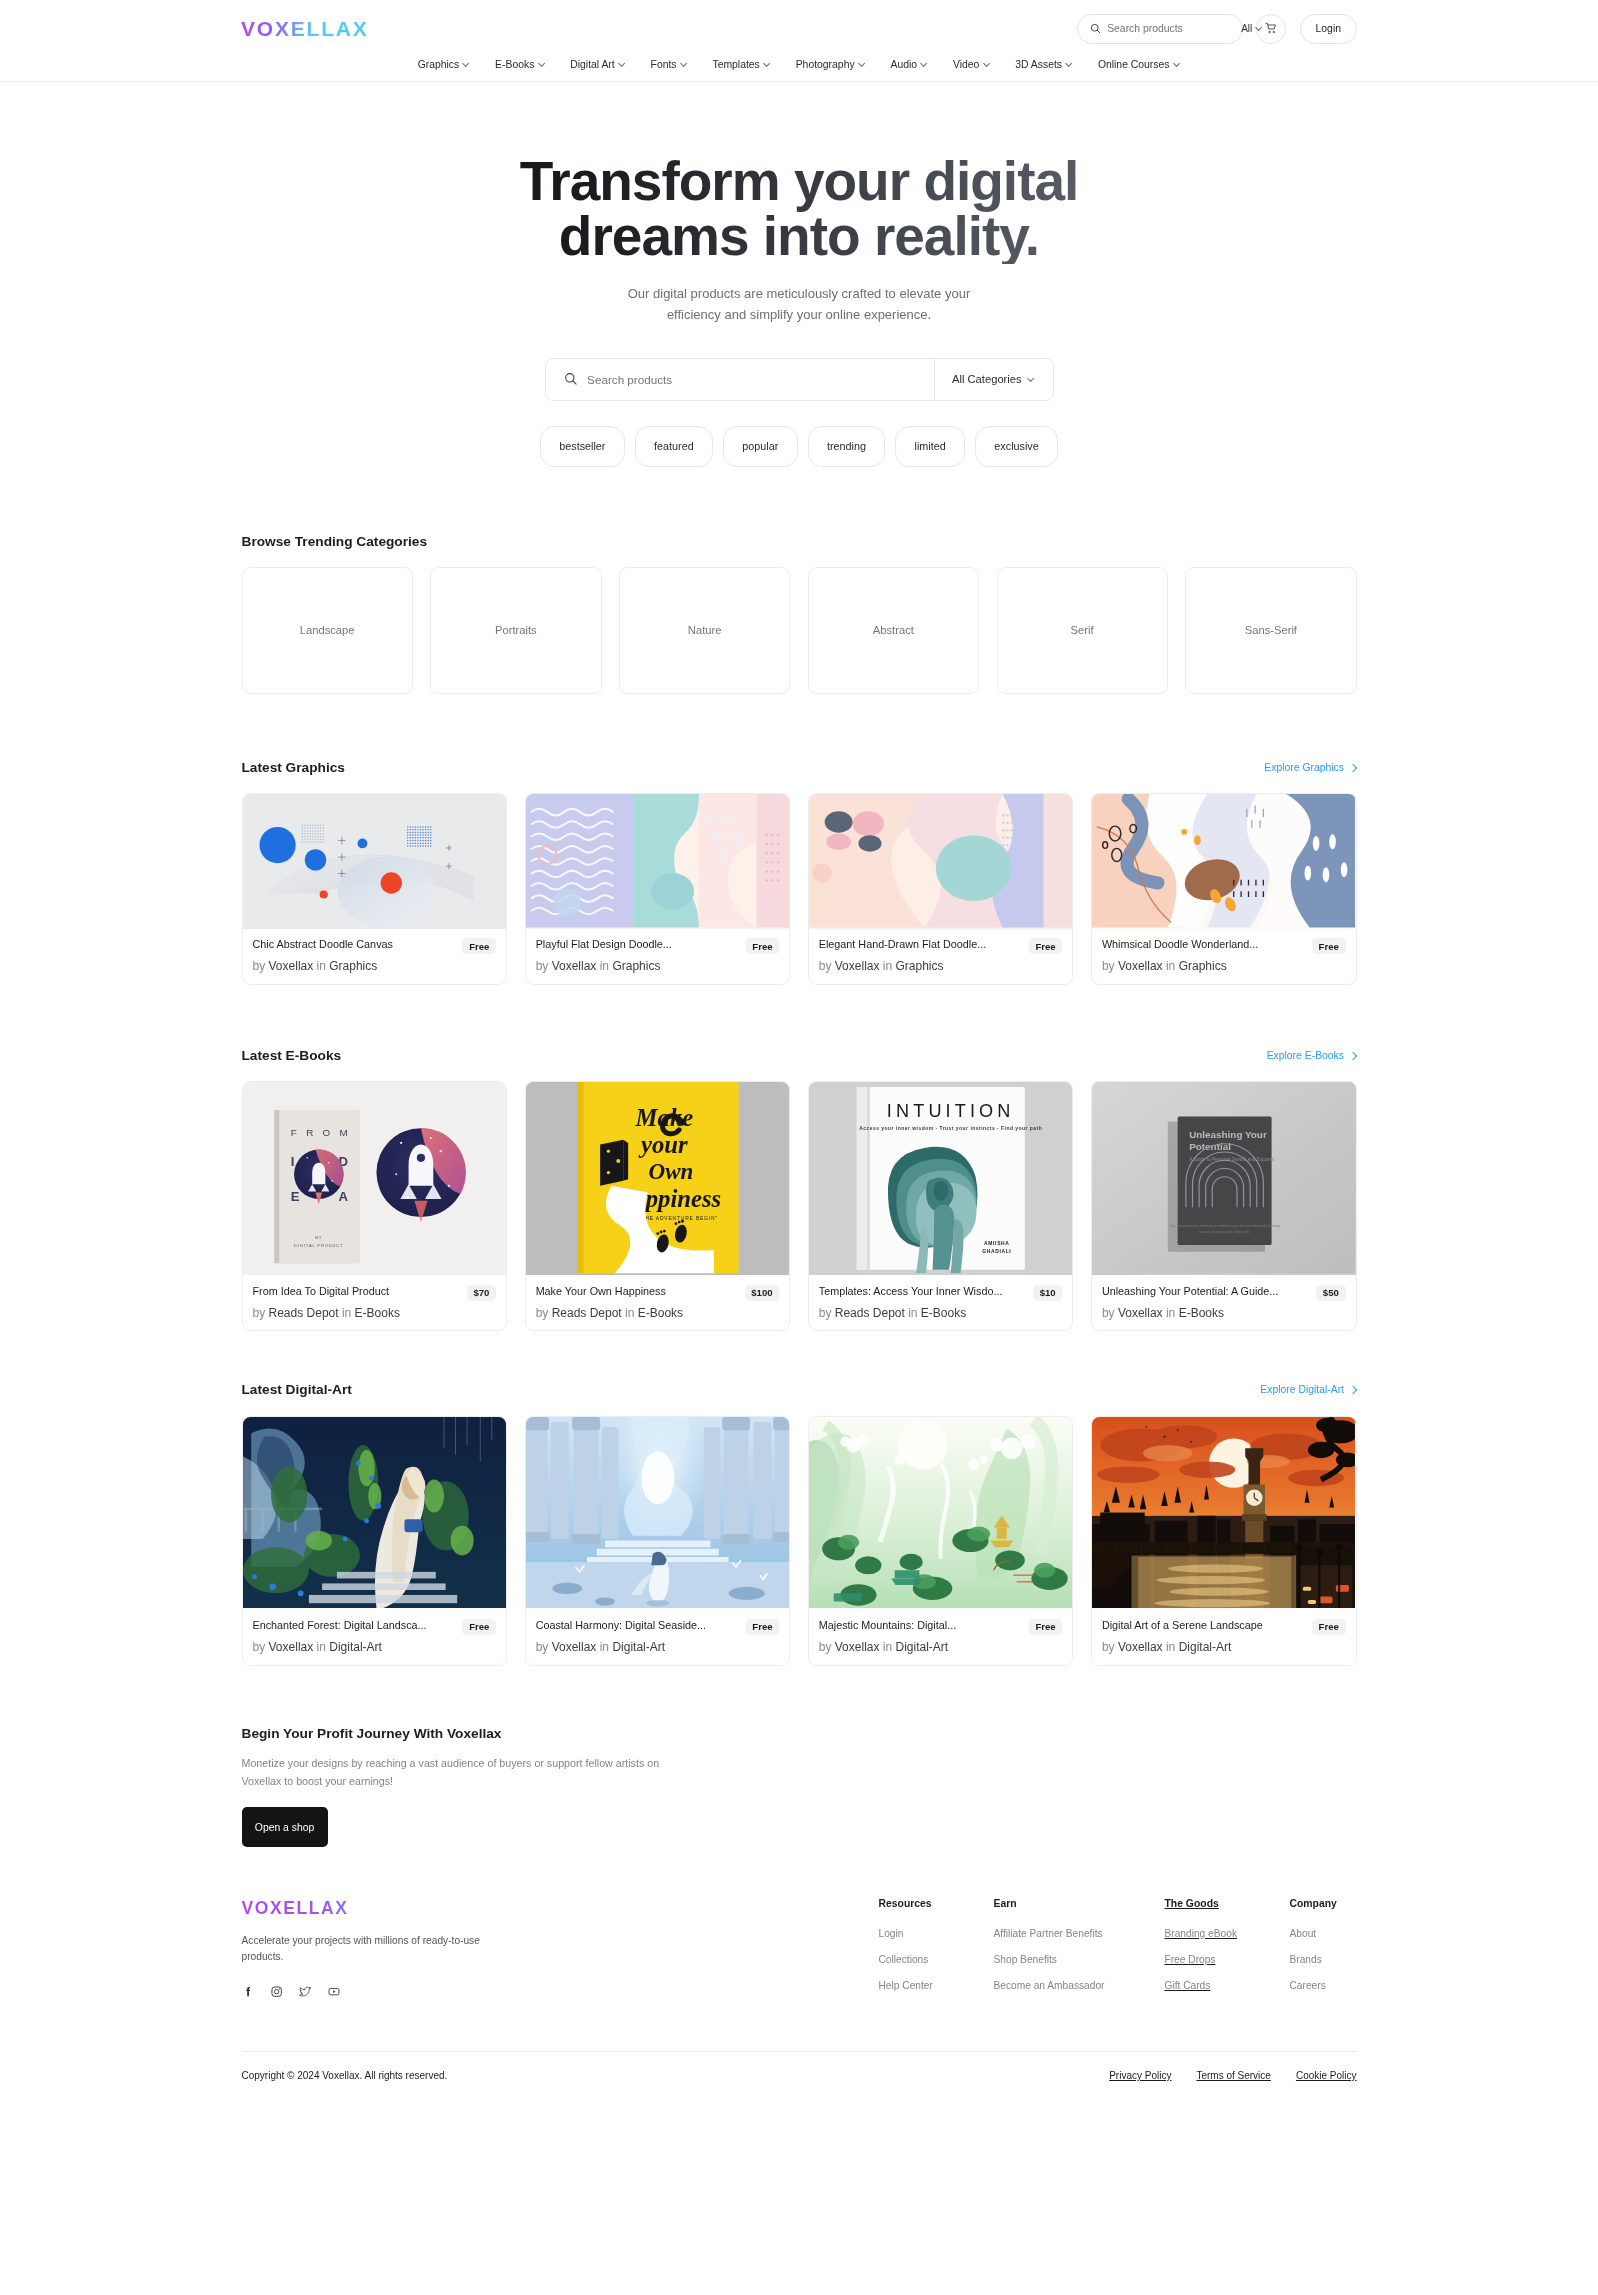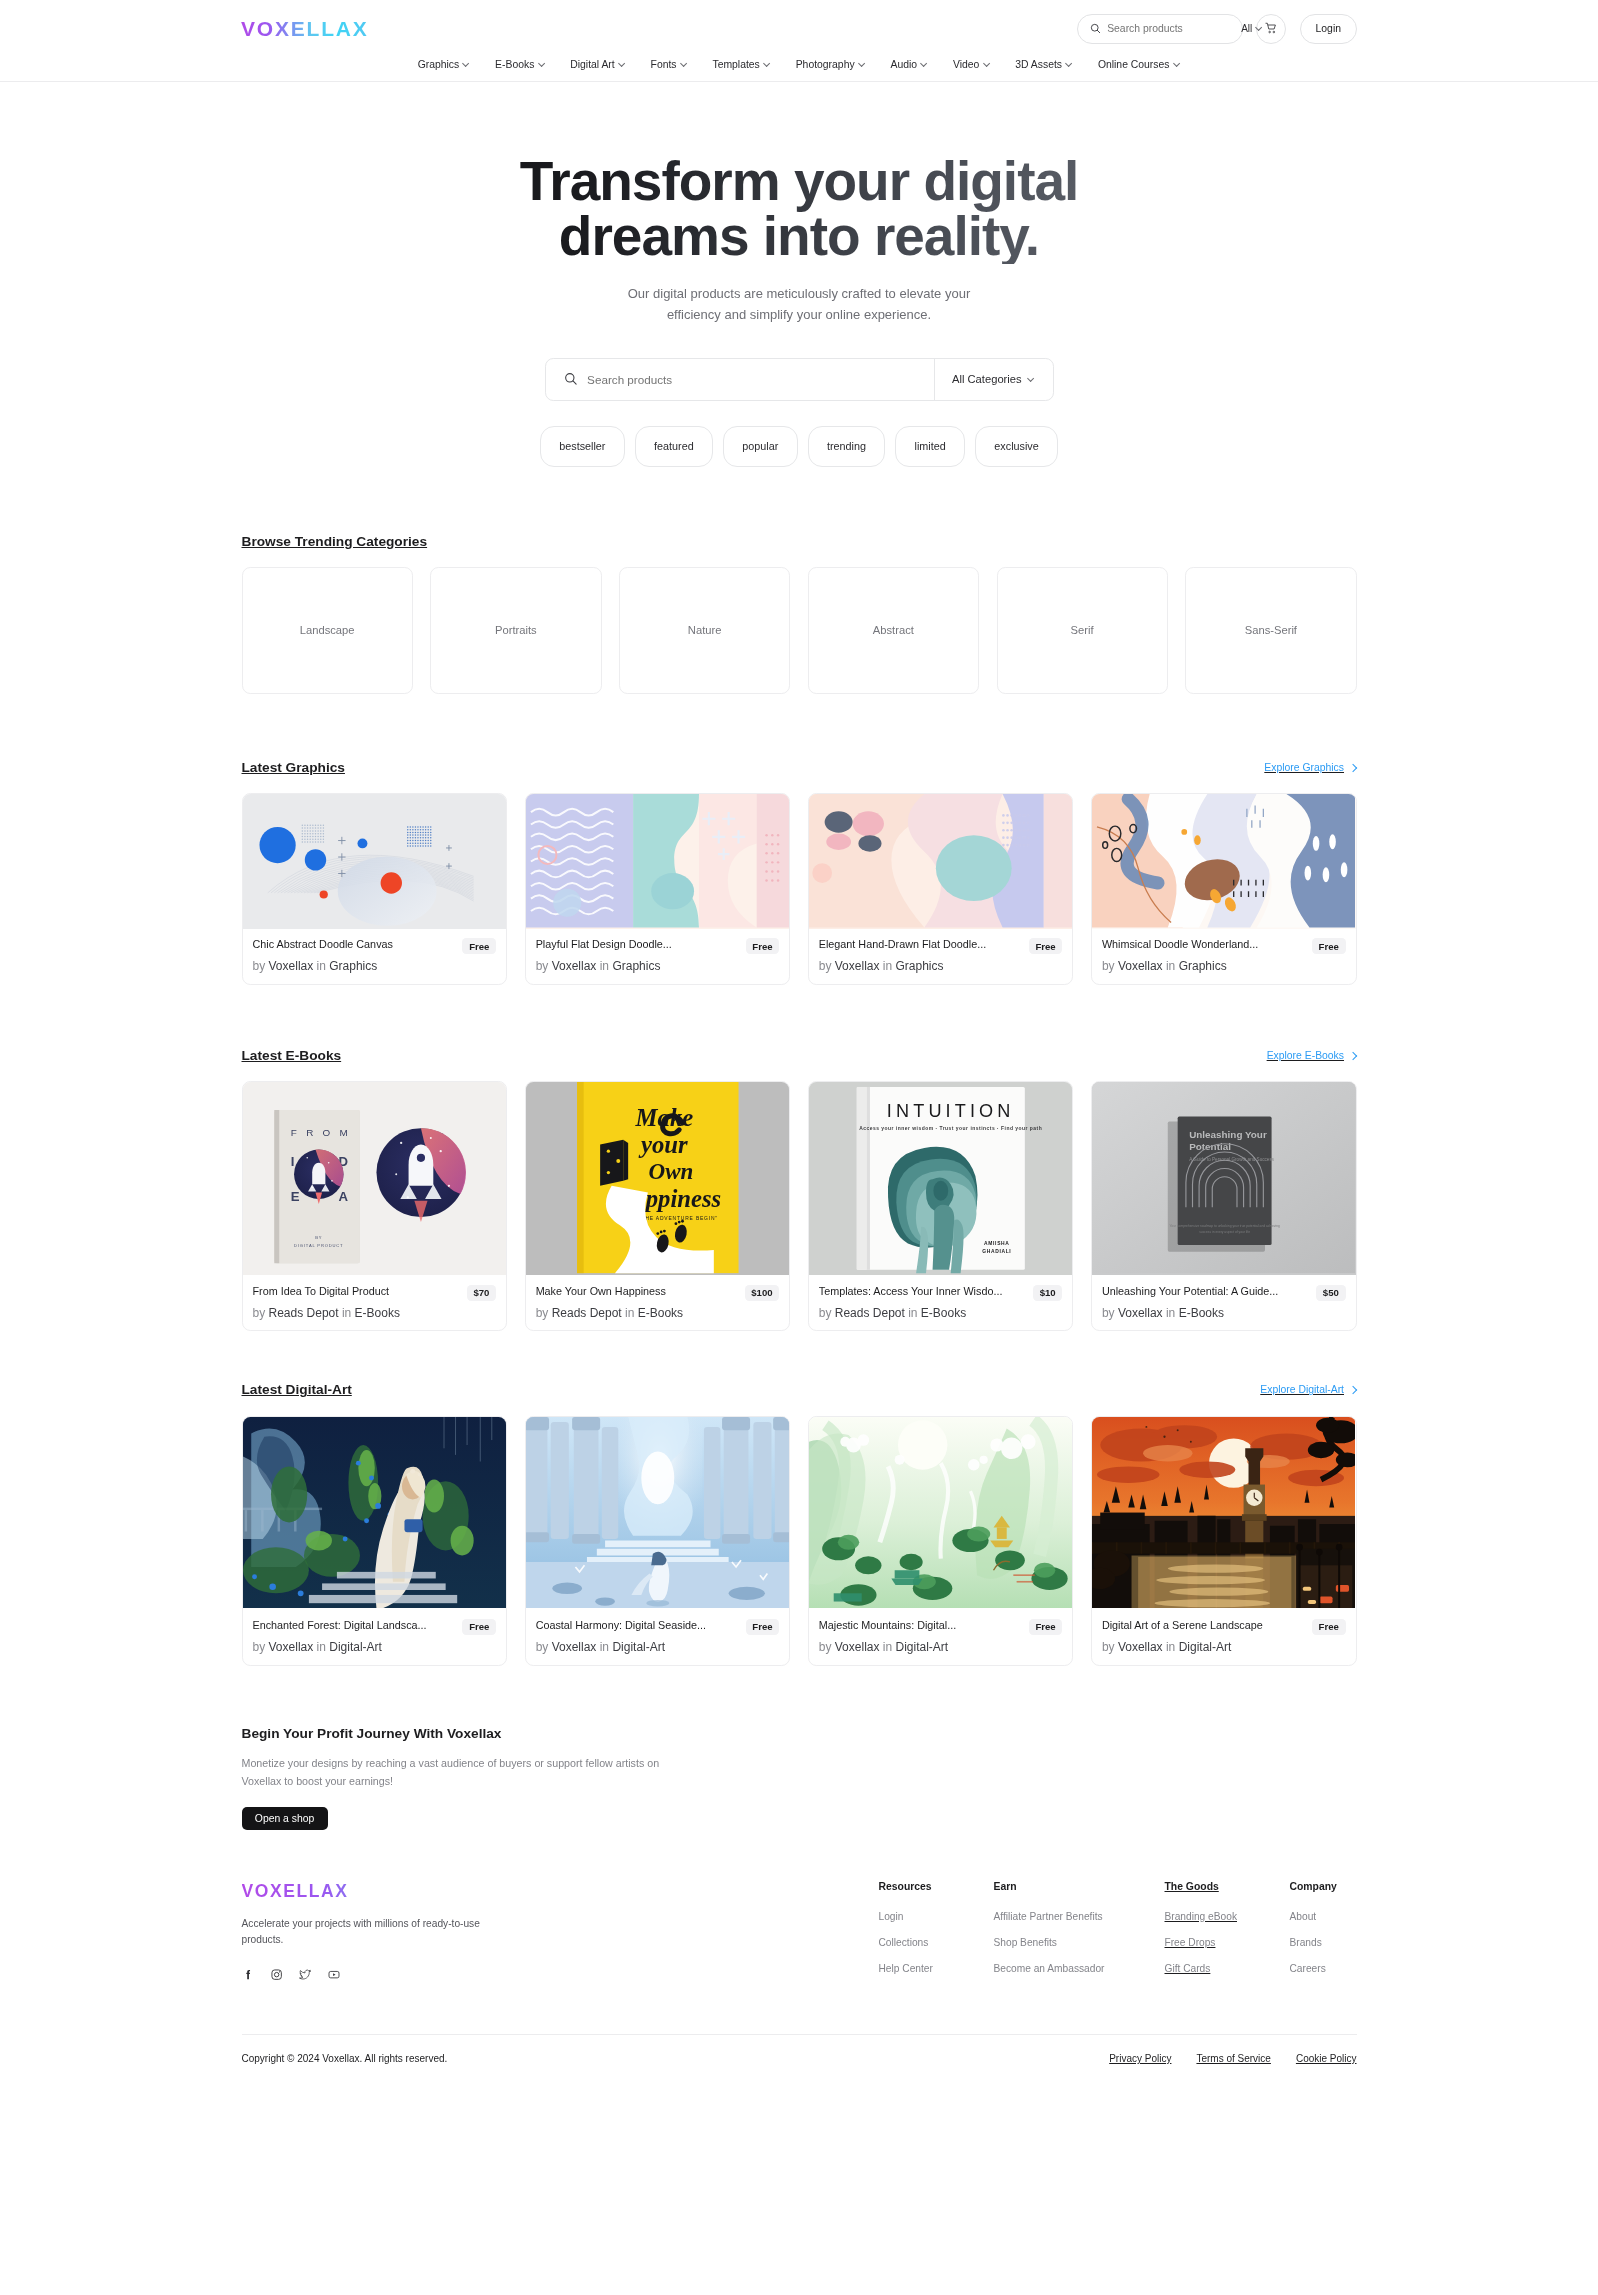--- a/index.html
+++ b/index.html
@@ -147,21 +147,20 @@
     border-radius: 14px;
     display:flex;align-items:center;justify-content:center;
     font-size: 10.8px; color:#2b2b2f; background:#fff;
   }
 
   
   .wrap { width: 1115px; margin: 0 auto; }
   .sec-head {
     display:flex; align-items:center; justify-content:space-between;
     margin-bottom: 18.3px;
-    text-decoration: underline;
   }
   .sec-title { font-size: 13.7px; font-weight: 600; color:#1d1d1f; }
   .sec-link { font-size: 10.4px; color:#2b9bf4; display:flex; align-items:center; gap:5.8px; }
   .sec-link .arw { display:inline-block; width:6.7px;height:6.7px;position:relative; }
   .sec-link .arw:after{
     content:"";position:absolute;left:0;top:0.8px;width:5px;height:5px;
     border-top:1.2px solid #2b9bf4;border-right:1.2px solid #2b9bf4;transform:rotate(45deg);
   }
 
   
@@ -198,21 +197,21 @@
   }
   .card .byline { margin-top: 5px; font-size: 12px; color:#8a8b90; }
   .card .byline b { color:#3c3d42; font-weight:400; }
 
   
   .cta { padding-top: 5px; }
   .cta h2 { font-size: 13.7px; font-weight:600; color:#1d1d1f; }
   .cta p { margin-top: 13.3px; font-size: 10.7px; line-height:1.7; color:#83848a; max-width: 533px; }
   .cta .btn {
     margin-top: 16.6px; display:inline-flex; align-items:center; justify-content:center;
-    height: 23px; padding: 0 13.3px; border-radius:5px;
+    height: 40px; padding: 0 13.3px; border-radius:5px;
     background:#141416; color:#fff; font-size: 10.4px;
   }
 
   
   .footer { margin-top: 48px; padding-top: 3.3px; }
   .footer-top { display:flex; }
   .f-left { width: 366px; }
   .f-logo {
     font-size: 17.5px; font-weight:700; letter-spacing: 1.6px;
     background: linear-gradient(90deg,#b14ae8 0%,#9a57f0 22%,#5ec8f0 55%,#3fd4f5 78%,#53c8f2 100%);

